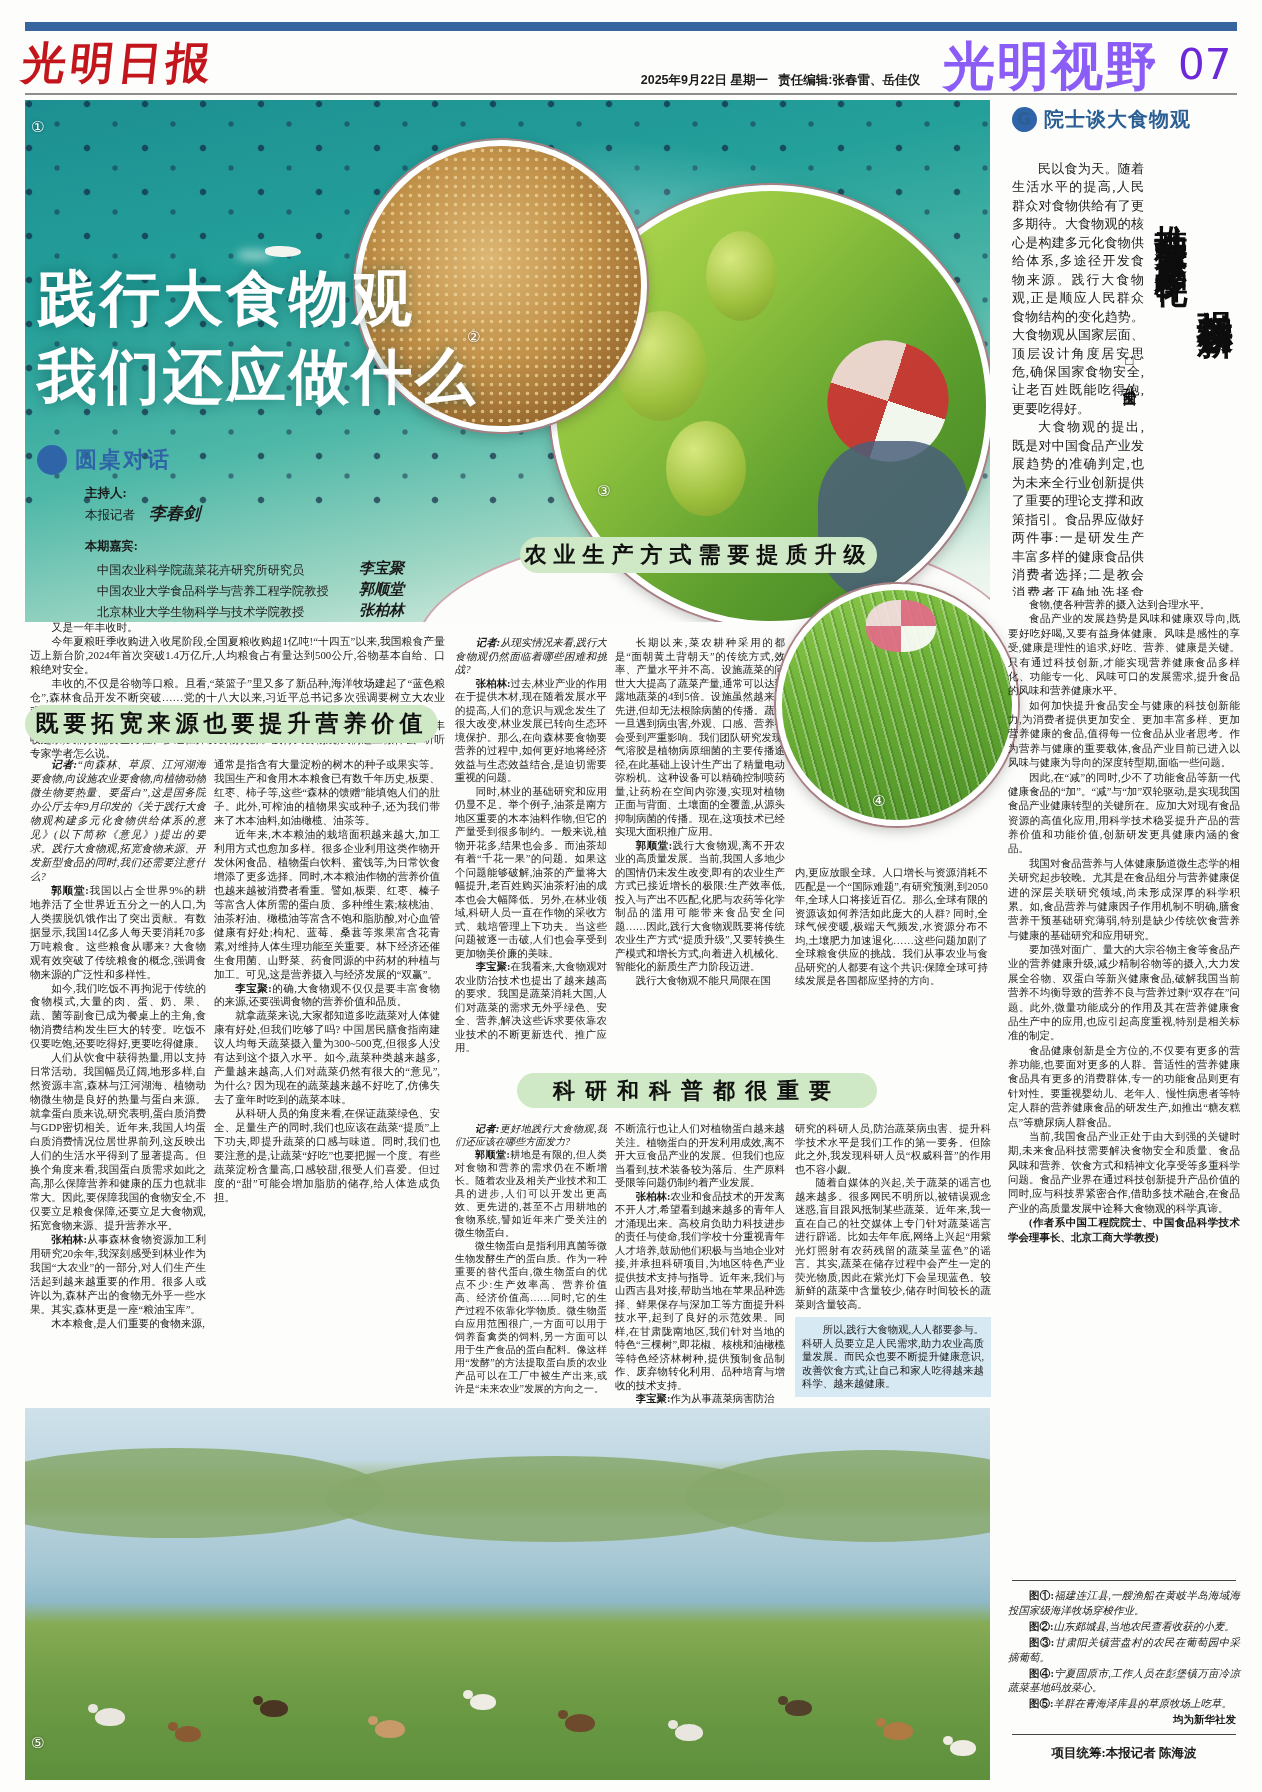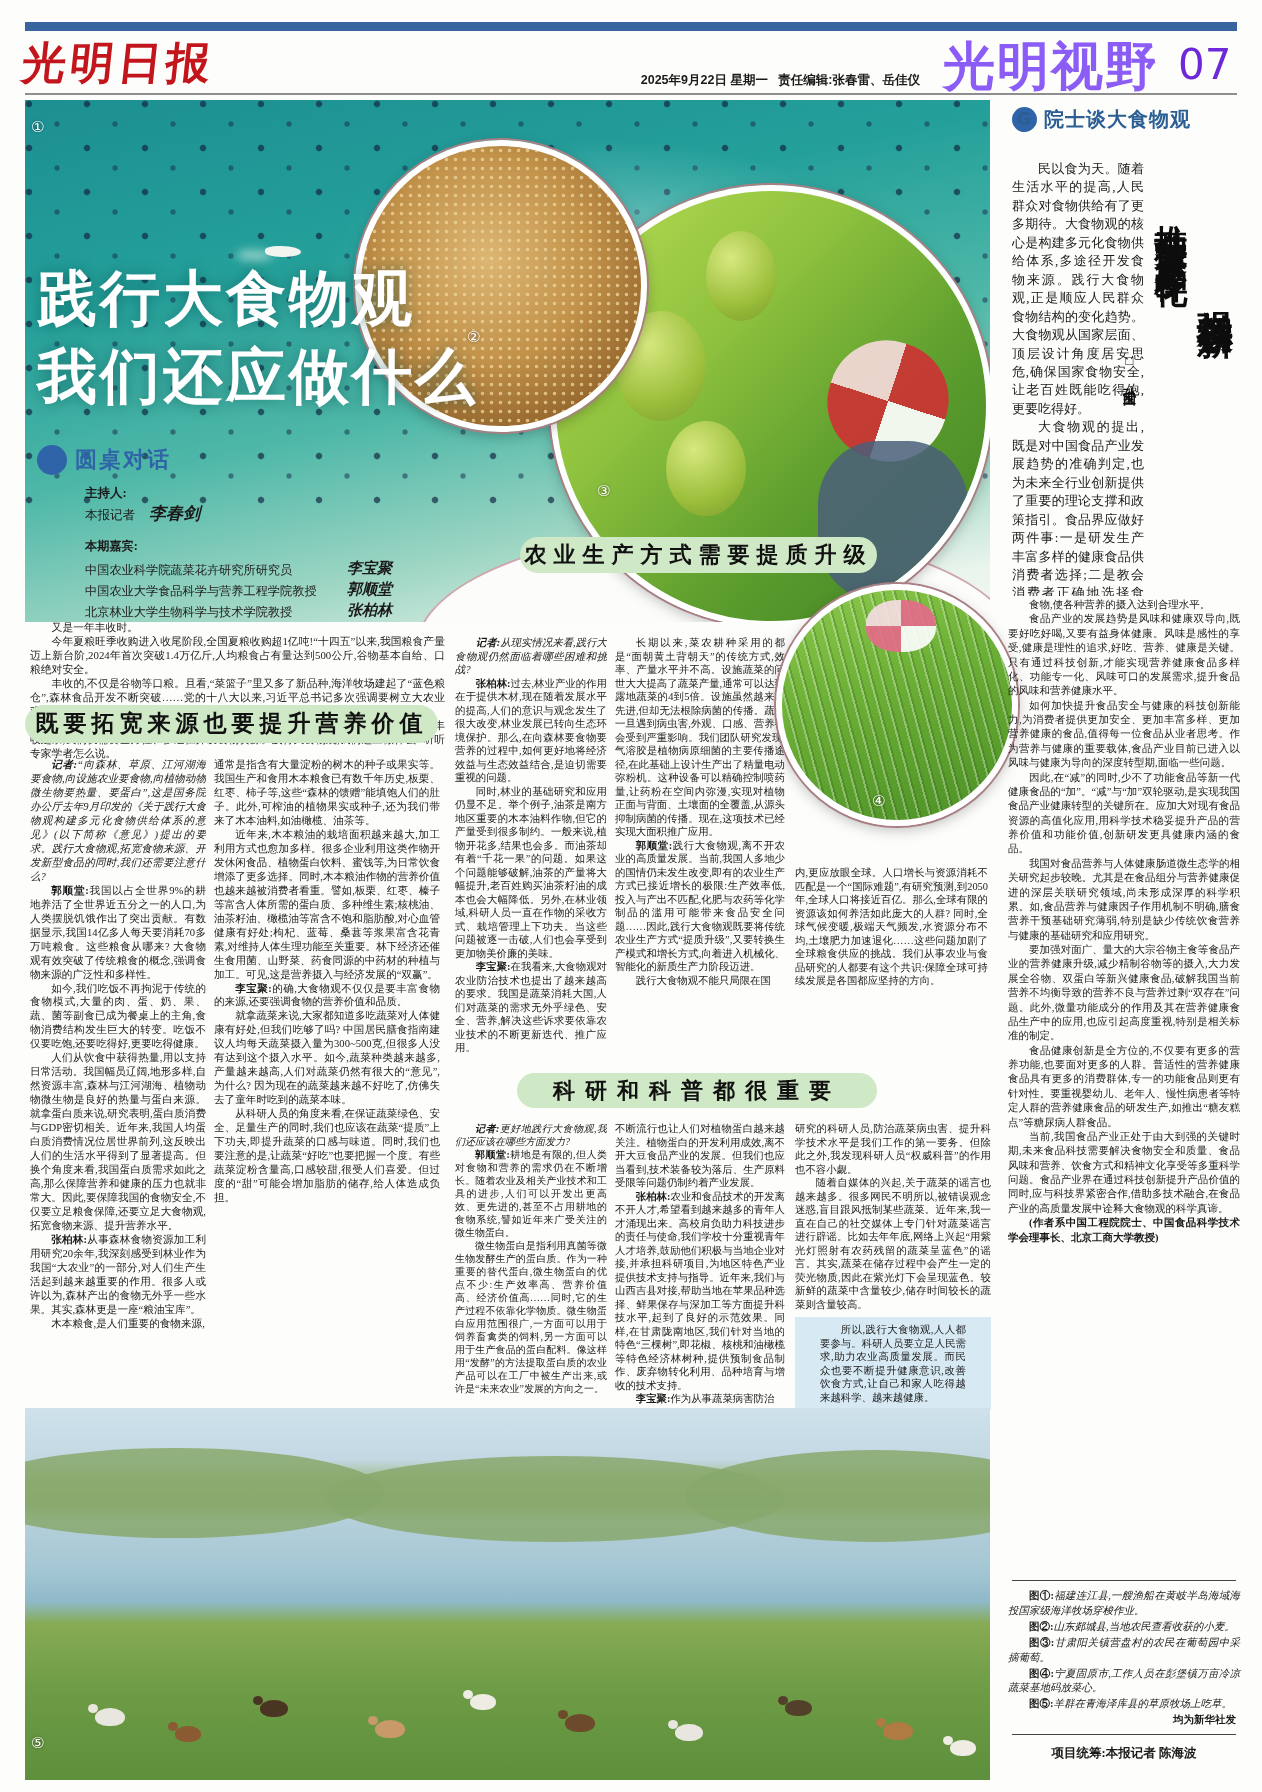--- a/index.html
+++ b/index.html
@@ -37,21 +37,21 @@
             text-shadow:0 0 14px rgba(0,70,70,.5);}
   .glogo{display:inline-block;border-radius:50%;background:#2f64a8;color:#fff;text-align:center;font-weight:bold;font-family:"DejaVu Sans",sans-serif;}
   #rt-logo{left:12px;top:345px;display:flex;align-items:center;gap:8px;}
   #rt-logo .glogo{width:30px;height:30px;line-height:30px;font-size:20px;}
   #rt-logo span{font-size:22px;font-weight:900;color:#2f64a8;letter-spacing:2px;}
   #host{left:60px;top:385px;font-size:12.5px;}
   #host .lbl{font-weight:bold;}
   #host .nm{font-size:17px;font-style:italic;font-weight:bold;margin-left:14px;}
   #guests{left:60px;top:438px;font-size:12.2px;}
   #guests .lbl{font-weight:bold;margin-bottom:4px;}
-  .grow{position:relative;width:360px;height:21px;}
+  .grow{position:relative;width:360px;height:21px;margin-left:12px;}
   .grow .role{position:absolute;left:0;top:3px;color:#222;}
   .grow .name{position:absolute;left:262px;top:0;font-size:15px;font-weight:bold;font-style:italic;}
   .marker{position:absolute;color:#fff;font-size:15px;text-shadow:0 0 3px rgba(0,0,0,.55);font-family:"DejaVu Sans",sans-serif;}
   
   #intro{left:30px;top:620px;width:415px;height:152px;overflow:hidden;font-size:10.8px;line-height:1.3;text-align:justify;}
   
   .banner{background:#cfe8c5;border-radius:20px;text-align:center;font-weight:900;color:#111;overflow:hidden;}
   #s1b{left:25px;top:705px;width:413px;height:38px;line-height:38px;font-size:23px;letter-spacing:5px;}
   #s2b{left:520px;top:537px;width:357px;height:36px;line-height:36px;font-size:22px;letter-spacing:7px;}
   #s3b{left:517px;top:1073px;width:360px;height:35px;line-height:35px;font-size:22px;letter-spacing:10px;}
@@ -62,21 +62,21 @@
   .col p b{font-weight:bold;}
   .kai{font-style:italic;}
   #s1c1{left:30px;top:758px;width:176px;height:640px;font-size:10.6px;line-height:1.32;}
   #s1c2{left:214px;top:758px;width:226px;height:640px;font-size:10.6px;line-height:1.32;}
   #s2c1{left:455px;top:636px;width:152px;height:418px;font-size:10.4px;line-height:1.3;}
   #s2c2{left:615px;top:636px;width:170px;height:418px;font-size:10.4px;line-height:1.3;}
   #s2c3{left:795px;top:866px;width:193px;height:190px;font-size:10.4px;line-height:1.3;}
   #s3c1{left:455px;top:1122px;width:152px;height:292px;font-size:10px;line-height:1.3;}
   #s3c2{left:615px;top:1122px;width:170px;height:292px;font-size:10.4px;line-height:1.3;}
   #s3c3{left:795px;top:1122px;width:196px;height:310px;font-size:10.4px;line-height:1.3;}
-  #s3c3 .hl{background:#d7e9f3;padding:6px 25px;margin-top:6px;}
+  #s3c3 .hl{background:#d7e9f3;padding:6px 7px;margin-top:6px;}
   #s3c3 .hl p{margin:0;text-indent:2em;}
   
   #okra{left:776px;top:584px;width:230px;height:230px;
      background:linear-gradient(160deg,#8cc94c 0%,#6aae35 45%,#4c8f26 100%);}
   #okra .pods{position:absolute;inset:0;background:repeating-linear-gradient(75deg,rgba(255,255,255,.30) 0 2px,rgba(40,90,20,.25) 2px 4px,transparent 4px 11px);}
   #okra .glove{position:absolute;left:84px;top:10px;width:70px;height:52px;border-radius:45%;
      background:conic-gradient(#e66a8a 0 25%,#fff 0 50%,#e66a8a 0 75%,#f8dde4 0);opacity:.9;}
   
   #photo5{left:25px;top:1408px;width:965px;height:372px;overflow:hidden;
      background:linear-gradient(#cfe2ec 0%,#c2d8e2 14%,#9cb87f 20%,#8fae74 26%,#b5d0da 30%,#a3c6d3 44%,#8fb9c9 52%,#86ab54 58%,#6f9c46 75%,#5d8f3c 100%);}

